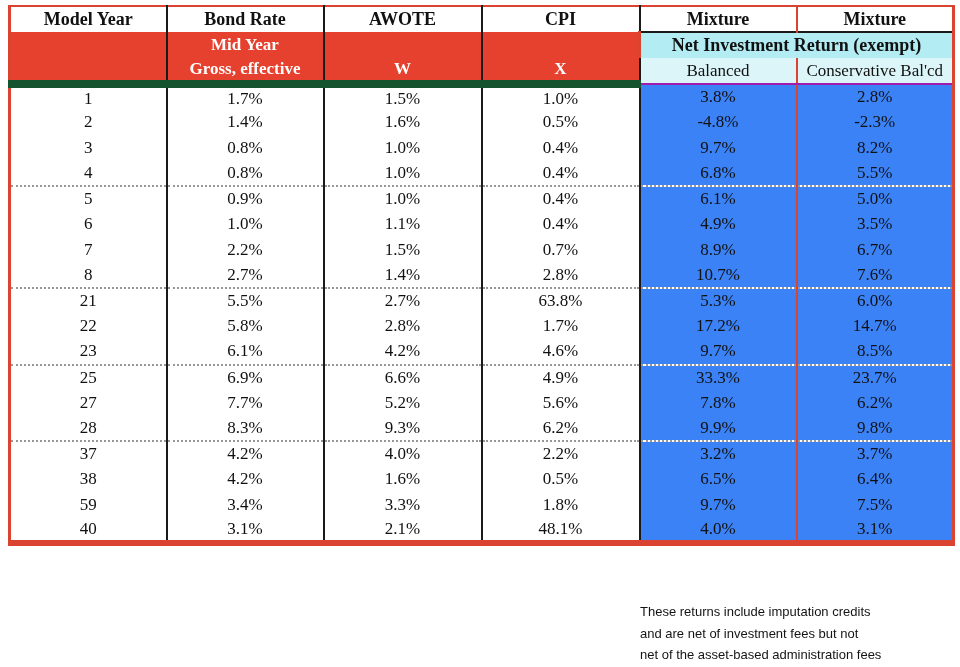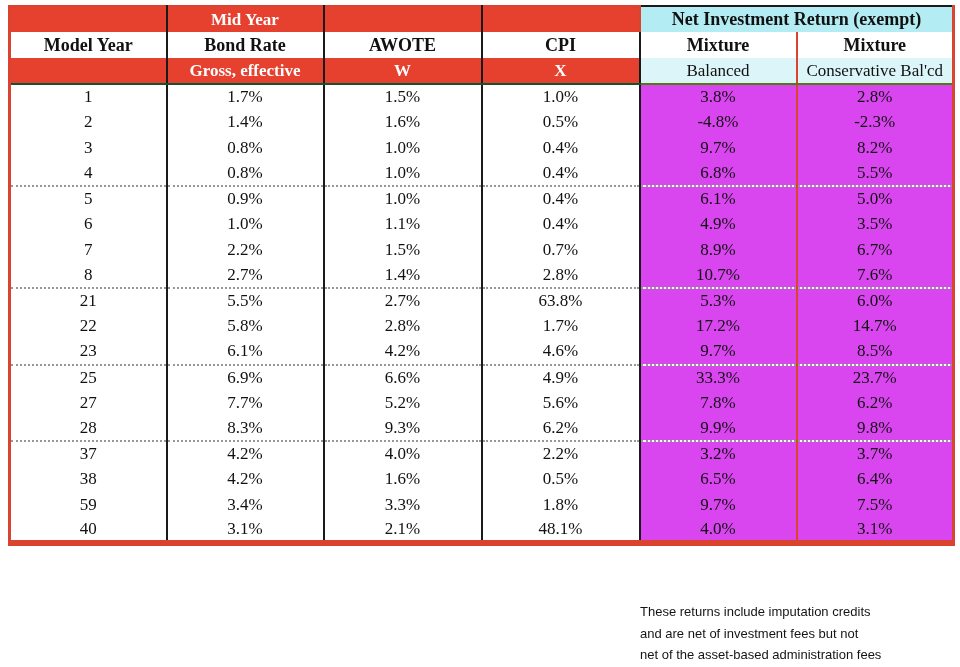--- a/index.html
+++ b/index.html
@@ -45,24 +45,24 @@
     font-weight: bold; font-size: 18px;
     border-top: 2px solid #1a1a1a;
     border-left: 3px solid #d9432f;
     border-right: 3px solid #d9432f;
   }
   .cyan-sub { background: #dbf5f8; font-size: 17px; }
   
   .vb { border-right: 2px solid #1a1a1a; }
   .vr { border-right: 2px solid #d9432f; }
   
-  .bb-black { border-bottom: 2px solid #14532d; }
-  .bb-red   { border-bottom: 2px solid #4d7c0f; }
-  
-  td.mint { background: #d946ef; }
+  .bb-black { border-bottom: 8px solid #14532d; }
+  .bb-red   { border-bottom: 2px solid #a21caf; }
+  
+  td.mint { background: #3b82f6; }
   tr.group-start td { border-top: 2px dotted #979797; }
   
   .footnote {
     position: absolute;
     left: 640px; top: 601px;
     width: 318px;
     font-family: "Liberation Sans", sans-serif;
     font-size: 13px;
     line-height: 21.5px;
     color: #141414;
@@ -78,33 +78,33 @@
     <colgroup>
       <col style="width:157px">
         <col style="width:157px">
         <col style="width:158px">
       <col style="width:158px">
         <col style="width:157px">
         <col style="width:157px">
     </colgroup>
     <thead>
       <tr>
-        <td class="red vb"></td>
-        <td class="red vb wt">Mid Year</td>
-        <td class="red vb"></td>
-        <td class="red vb"></td>
-        <td class="cyan-top" colspan="2">Net Investment Return (exempt)</td>
-      </tr>
-      <tr>
         <td class="wh vb">Model Year</td>
         <td class="wh vb">Bond Rate</td>
         <td class="wh vb">AWOTE</td>
         <td class="wh vb">CPI</td>
         <td class="wh vr">Mixture</td>
         <td class="wh">Mixture</td>
+      </tr>
+      <tr>
+        <td class="red vb"></td>
+        <td class="red vb wt">Mid Year</td>
+        <td class="red vb"></td>
+        <td class="red vb"></td>
+        <td class="cyan-top" colspan="2">Net Investment Return (exempt)</td>
       </tr>
       <tr>
         <td class="red vb bb-black"></td>
         <td class="red vb wt bb-black">Gross, effective</td>
         <td class="red vb wt bb-black">W</td>
         <td class="red vb wt bb-black">X</td>
         <td class="cyan-sub vr bb-red">Balanced</td>
         <td class="cyan-sub bb-red">Conservative Bal'cd</td>
       </tr>
     </thead>

